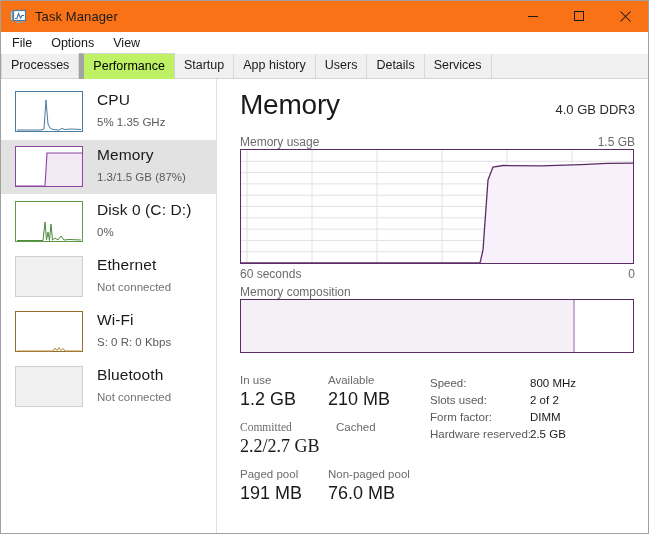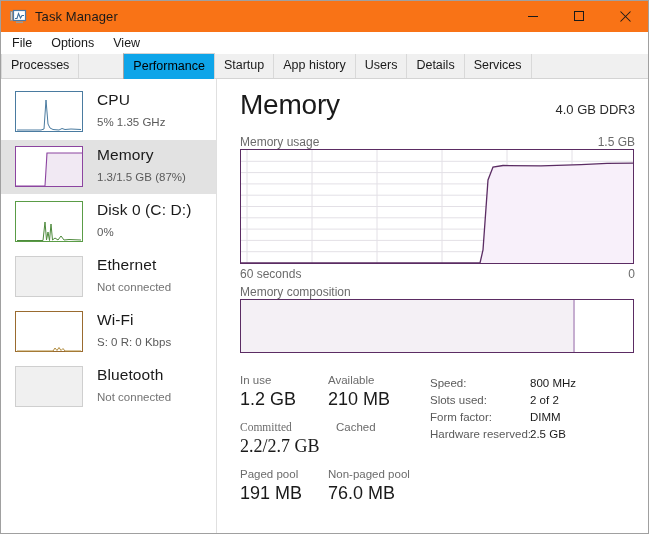--- a/index.html
+++ b/index.html
@@ -95,29 +95,28 @@
     padding: 4px 9px 5px 9px;
     height: 24px;
     box-sizing: border-box;
     background: #f0f0f0;
     border-right: 1px solid #d9d9d9;
     white-space: nowrap;
     line-height: 15px;
   }
   .tab:first-child { border-left: 1px solid #d9d9d9; margin-top: 13px; }
   .tab.active {
-    background: #0ea5e9;
+    background: #bef264;
     border-top: 1px solid #d4d4d4;
-    border-left: 1px solid #a3a3a3;
+    border-left: 5px solid #a3a3a3;
     border-right: 1px solid #d4d4d4;
     height: 26px;
     margin-bottom: -1px;
     padding-top: 5px;
     color: #000000;
-    margin-left: 44px;
   }
 
   
   #content {
     position: absolute;
     left: 0; top: 78px;
     width: 647px;
     height: 394px;
     background: #ffffff;
   }

